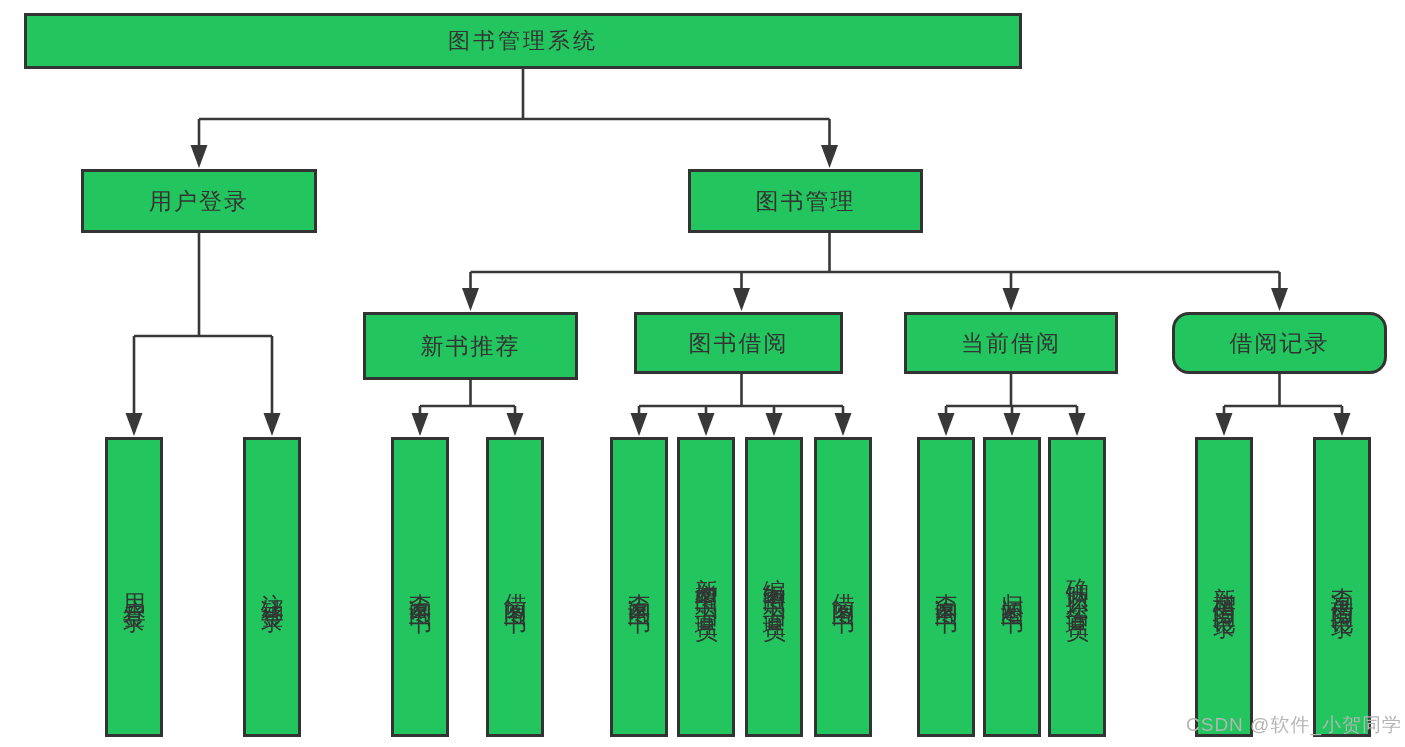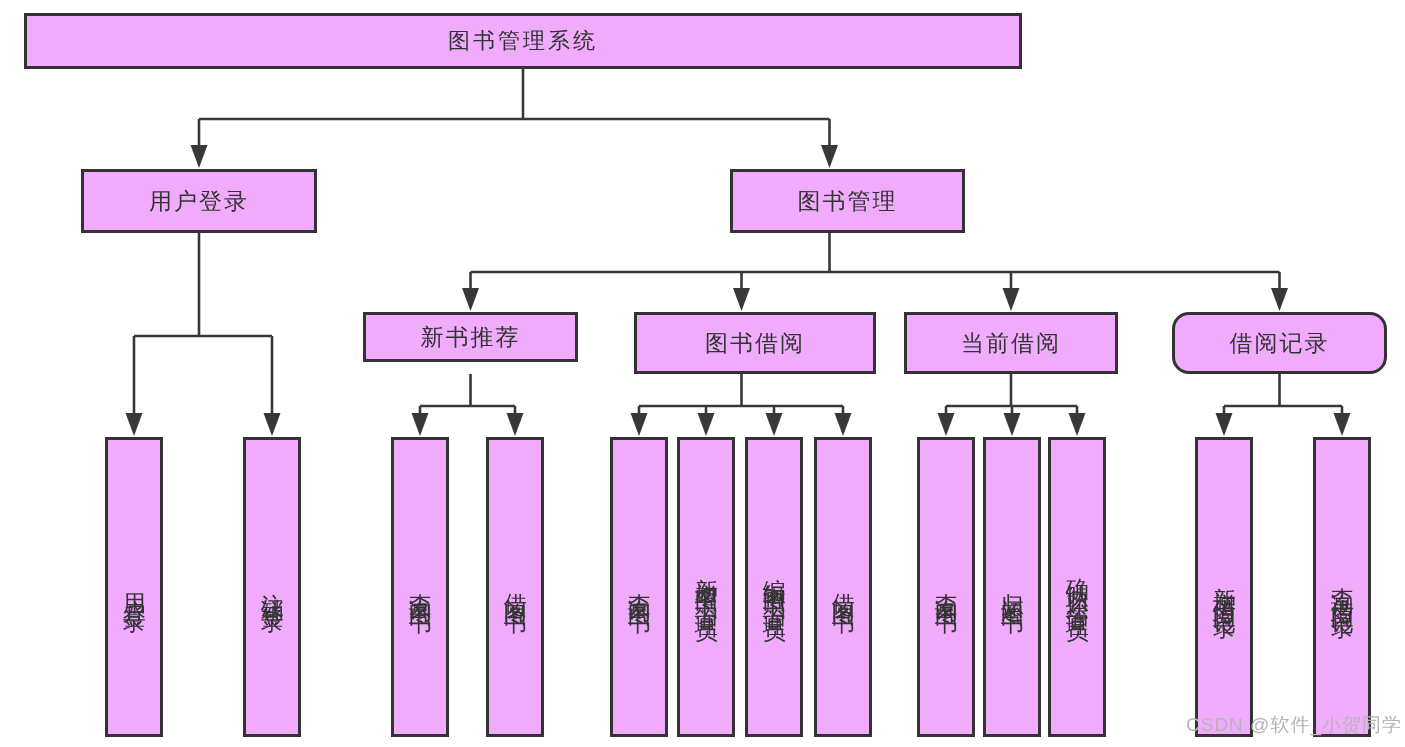--- a/index.html
+++ b/index.html
@@ -23,21 +23,21 @@
     stroke-width: 2.6;
     fill: none;
   }
   .connectors polygon {
     fill: #383838;
     stroke: none;
   }
   .box {
     position: absolute;
     box-sizing: border-box;
-    background: #f0abfc;
+    background: #22c55e;
     border: 3px solid #333333;
     display: flex;
     align-items: center;
     justify-content: center;
   }
   .hlabel {
     font-size: 23px;
     letter-spacing: 2px;
     white-space: nowrap;
     color: #333333;
@@ -111,28 +111,28 @@
     </g>
   </svg>
 
   <div class="box" style="left:24px; top:13px; width:998px; height:56px;">
     <span class="hlabel root-label">图书管理系统</span>
   </div>
 
   <div class="box" style="left:81px; top:169px; width:236px; height:64px;">
     <span class="hlabel">用户登录</span>
   </div>
-  <div class="box" style="left:730px; top:169px; width:235px; height:64px;">
+  <div class="box" style="left:688px; top:169px; width:235px; height:64px;">
     <span class="hlabel">图书管理</span>
   </div>
 
-  <div class="box" style="left:363px; top:312px; width:215px; height:50px;">
+  <div class="box" style="left:363px; top:312px; width:215px; height:68px;">
     <span class="hlabel">新书推荐</span>
   </div>
-  <div class="box" style="left:634px; top:312px; width:242px; height:62px;">
+  <div class="box" style="left:634px; top:312px; width:209px; height:62px;">
     <span class="hlabel">图书借阅</span>
   </div>
   <div class="box" style="left:904px; top:312px; width:214px; height:62px;text-align:right;">
     <span class="hlabel">当前借阅</span>
   </div>
   <div class="box" style="left:1172px; top:312px; width:215px; height:62px;border-radius:17px;">
     <span class="hlabel">借阅记录</span>
   </div>
 
   <div class="box" style="left:105px; top:437px; width:58px; height:300px;">

